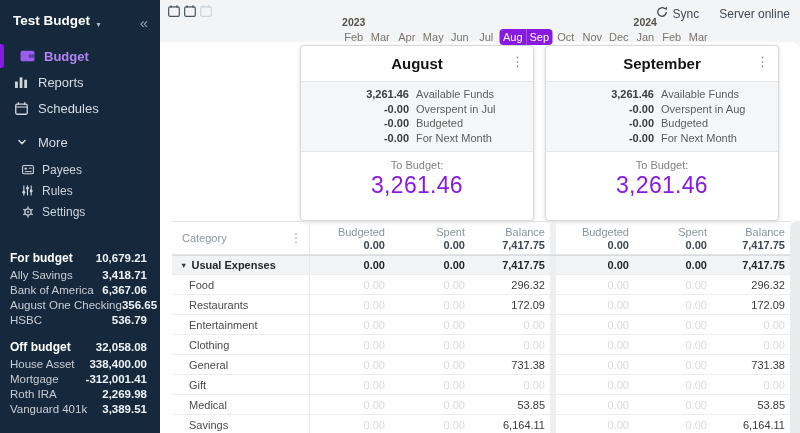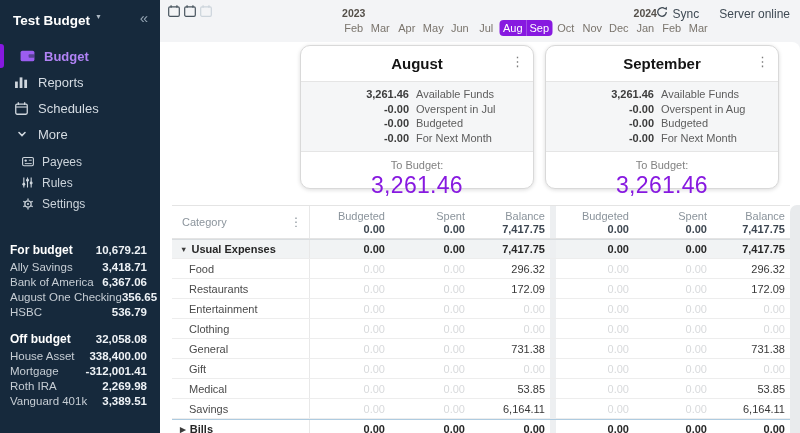--- a/index.html
+++ b/index.html
@@ -7,63 +7,63 @@
     --accent-purple:#8719e0;
     --accent-purple-light:#b183f5;
   }
   *{box-sizing:border-box;margin:0;padding:0;}
   html,body{width:800px;height:433px;overflow:hidden;}
   body{font-family:"Liberation Sans",sans-serif;}
   #app{width:800px;height:433px;display:flex;background:#fff;}
 
   
   .sidebar{width:160px;flex:0 0 160px;background:var(--sidebar-bg);color:#dfe5ea;display:flex;flex-direction:column;overflow:hidden;}
-  .sb-header{display:flex;align-items:flex-start;padding:13px 12px 11px 13px;}
+  .sb-header{display:flex;align-items:flex-end;padding:13px 12px 11px 13px;}
   .sb-title{font-size:13.5px;font-weight:700;color:#fff;cursor:pointer;}
   .sb-caret{font-size:7px;color:#aeb9c4;margin-left:5px;}
   .sb-collapse{margin-left:auto;color:#93a3b2;font-size:15px;cursor:pointer;line-height:10px;}
   .nav{margin-top:4px;}
   .nav-item{position:relative;height:26px;display:flex;align-items:center;gap:9px;padding-left:14px;font-size:13px;color:#d5dce3;cursor:pointer;}
   .nav-item .ic{width:15px;display:flex;justify-content:center;}
   .nav-item.active{color:var(--accent-purple-light);font-weight:600;padding-left:20px;}
   .nav-item.active::before{content:"";position:absolute;left:0;top:1px;bottom:1px;width:3.5px;background:var(--accent-purple);border-radius:0 3px 3px 0;}
-  .nav-item.more-row{}
+  .nav-item.more-row{margin-top:8px;}
   .subnav{margin-top:4px;}
   .sub-item{height:21px;display:flex;align-items:center;gap:8px;padding-left:21px;font-size:12px;color:#ccd4db;cursor:pointer;}
   .sub-item .ic{width:13px;display:flex;justify-content:center;}
 
   .accounts{margin-top:16px;font-size:11.5px;}
   .acct-row{display:flex;justify-content:space-between;align-items:baseline;padding:1.5px 13px 1.5px 10px;cursor:pointer;}
   .acct-row .nm{color:#c6cdd4;white-space:nowrap;}
   .acct-row .val{color:#eef2f6;font-weight:700;white-space:nowrap;}
   .acct-row.hdr{padding-top:2px;padding-bottom:2px;}
   .acct-row.hdr .nm{color:#fff;font-weight:700;font-size:12px;}
   .acct-group{margin-top:11px;text-align:right;}
 
   
   .main{flex:1;background:#f3f4f6;display:flex;flex-direction:column;overflow:hidden;}
   .topbar{height:42px;position:relative;flex:0 0 42px;}
   .cal-icons{position:absolute;left:8px;top:5px;display:flex;gap:4px;}
   .cal-icons .cbtn{cursor:pointer;display:flex;}
   .right-status{position:absolute;right:10px;top:6px;display:flex;align-items:center;gap:20px;font-size:12px;color:#3f4a54;}
   .sync-btn{display:flex;align-items:center;gap:5px;cursor:pointer;}
   .server-btn{cursor:pointer;}
-  .months-nav{position:absolute;top:7px;left:50%;transform:translateX(calc(-50% + 46px));display:flex;}
+  .months-nav{position:absolute;top:16px;left:50%;transform:translateX(calc(-50% + 46px));display:flex;}
   .m-cell{width:26.5px;text-align:center;cursor:pointer;}
   .m-cell .yr{height:13px;font-size:10.5px;font-weight:700;color:#55504a;line-height:13px;}
   .m-cell .mn{height:16px;line-height:16px;font-size:11px;color:#7a746c;border-radius:4px;}
   .m-cell.sel .mn{background:var(--accent-purple);color:#fff;}
   .m-cell.sel-start .mn{border-radius:4px 0 0 4px;}
   .m-cell.sel-end .mn{border-radius:0 4px 4px 0;}
 
   .panel{flex:1;background:#fff;border-top-right-radius:8px;display:flex;flex-direction:column;overflow:hidden;}
 
   
   .cards{flex:0 0 163px;display:flex;gap:11px;padding:3px 0 0 140px;}
-  .card{width:234px;height:144px;background:#fff;border:1px solid #d9d9d9;border-radius:10px;box-shadow:0 1px 4px rgba(0,0,0,.14);display:flex;flex-direction:column;}
+  .card{width:234px;height:176px;background:#fff;border:1px solid #d9d9d9;border-radius:4px;box-shadow:0 1px 4px rgba(0,0,0,.14);display:flex;flex-direction:column;}
   .card-title-row{position:relative;text-align:center;padding:9px 0 8px;}
   .card-title{font-size:15px;font-weight:700;color:#141414;}
   .card-kebab{position:absolute;right:9px;top:8px;color:#7d7d7d;font-size:13px;cursor:pointer;}
   .card-stats{background:#f5f6f7;border-top:1px solid #e5e5e5;border-bottom:1px solid #e5e5e5;padding:5px 0 6px;font-size:11px;}
   .stat-row{display:flex;line-height:14.5px;}
   .stat-amt{width:108px;text-align:right;font-weight:700;color:#3c3c3c;}
   .stat-lbl{margin-left:7px;color:#5d5d5d;}
   .card-tobudget{text-align:center;padding-top:7px;cursor:pointer;}
   .tb-label{font-size:11px;color:#828282;}
   .tb-value{font-size:23px;color:var(--accent-purple);margin-top:1px;letter-spacing:.3px;}

